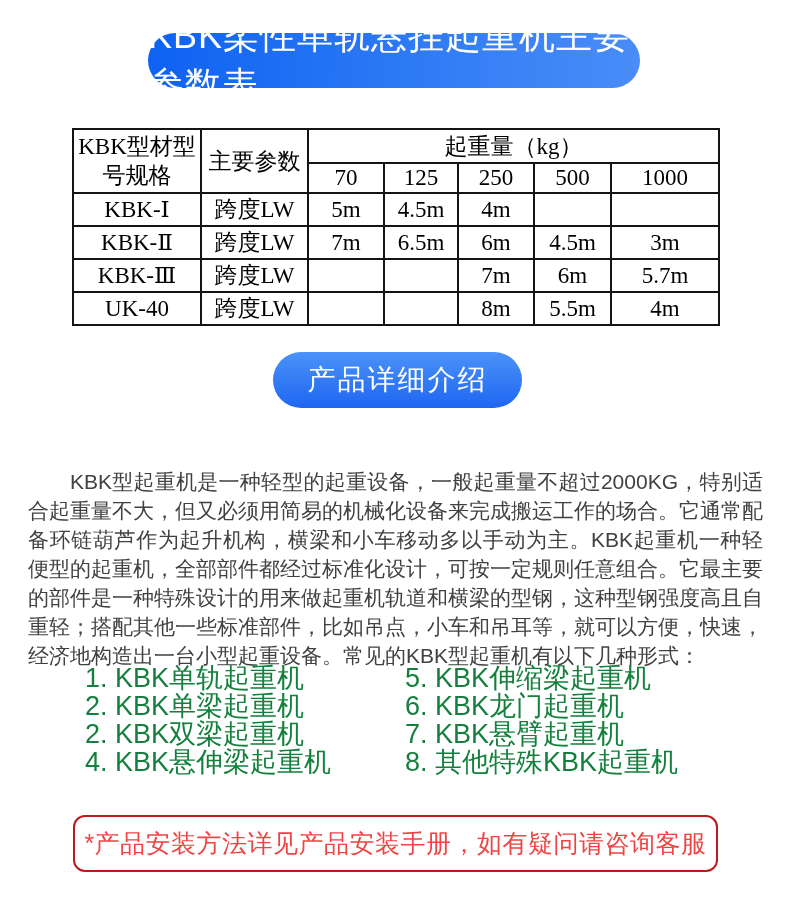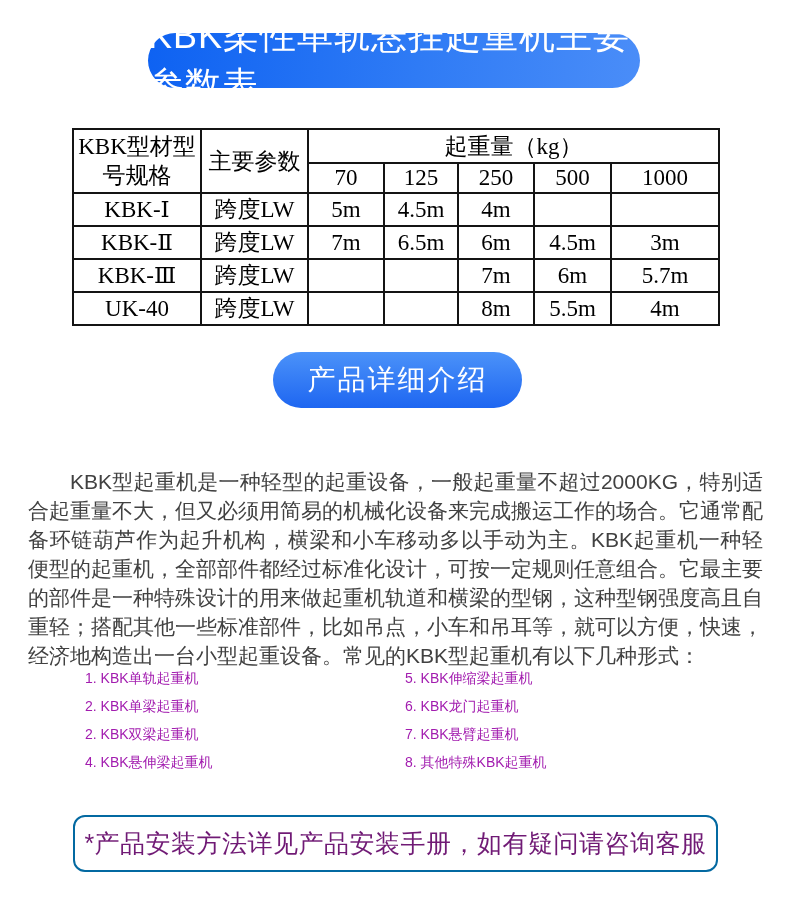--- a/index.html
+++ b/index.html
@@ -67,32 +67,32 @@
   
   .crane-list {
     position:absolute; left:85px; top:664px;
     display:flex;
   }
   .crane-list ul {
     list-style:none; margin:0; padding:0;
     width:320px;
   }
   .crane-list li {
-    font-size:14px; line-height:28px;
-    color:#a21caf;
+    font-size:27px; line-height:28px;
+    color:#15803d;
   }
 
   
   .footnote {
     position:absolute; left:73px; top:815px;
     width:645px; height:57px;
     box-sizing:border-box;
-    border:2px solid #0369a1; border-radius:12px;
+    border:2px solid #b91c1c; border-radius:12px;
     display:flex; align-items:center; justify-content:center;
-    font-size:25px; color:#701a75; letter-spacing:0.5px;
+    font-size:25px; color:#ef4444; letter-spacing:0.5px;
   }
 </style>
 </head>
 <body>
 
 <div class="page">
 
   <div class="banner">KBK柔性单轨悬挂起重机主要参数表</div>
 
   <table class="param-table">

